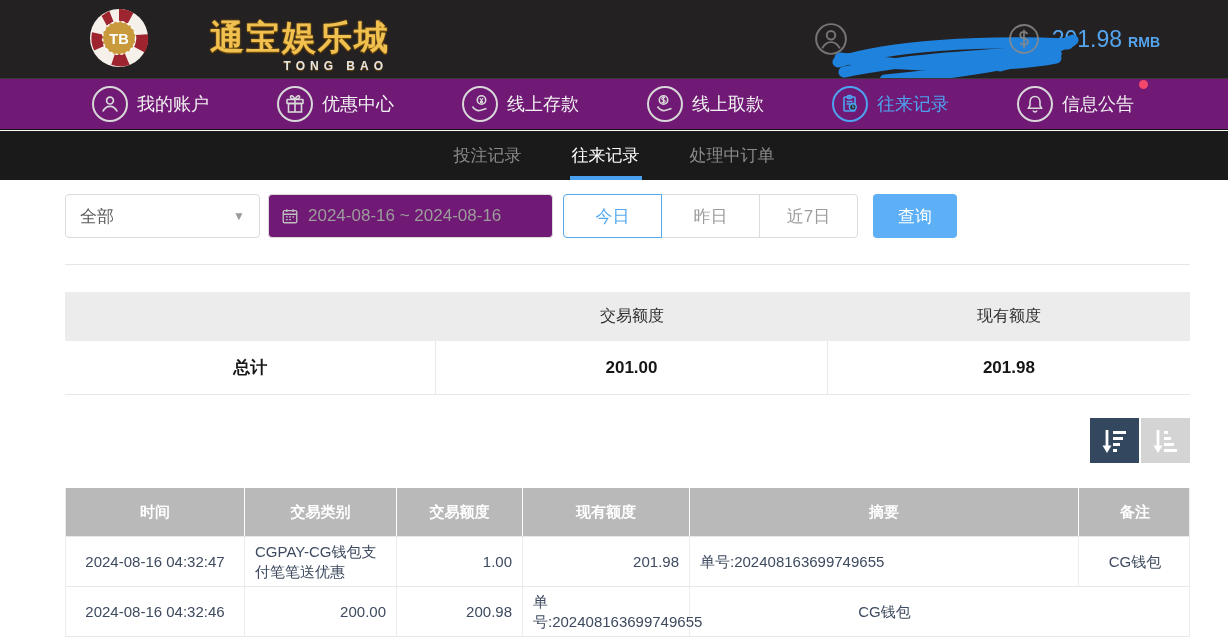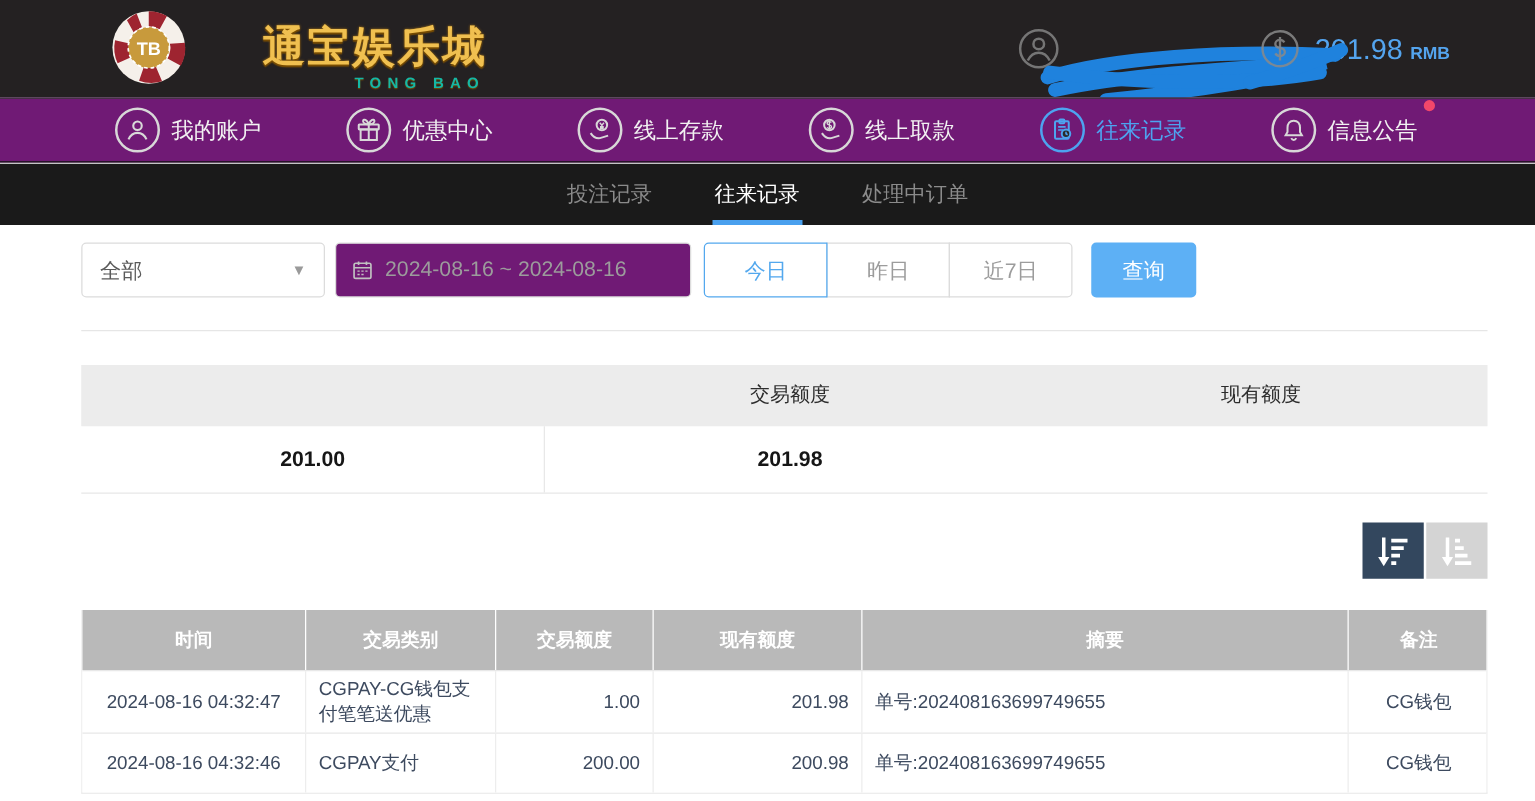--- a/index.html
+++ b/index.html
@@ -9,21 +9,21 @@
 
   
   .top-header { position:absolute; top:0; left:0; width:100%; height:78px;
     background:#242122; }
   .logo { position:absolute; left:88px; top:7px; display:flex; align-items:center; gap:28px; }
   .chip { width:62px; height:62px; }
   .logo-text { position:relative;margin-left:32px; }
   .logo-title { font-size:34px; font-weight:bold; color:#f0c050; letter-spacing:2px;
     font-family:"Liberation Serif","DejaVu Serif",serif;
     text-shadow:0 1px 1px #7a4d00, 0 0 2px #b97e13; }
-  .logo-sub { position:absolute; right:2px; bottom:-12px; font-size:12px; color:#14b8a6;
+  .logo-sub { position:absolute; right:2px; bottom:-12px; font-size:12px; color:#e5e5e5;
     letter-spacing:5px; font-weight:bold; text-shadow:0 1px 1px #7a4d00; }
   .user-wrap { position:absolute; right:68px; top:0; height:78px;
     display:flex; align-items:center; }
   .person-circle { width:34px; height:34px; opacity:.8; }
   .name-space { width:160px; height:30px; }
   .coin-icon { width:32px; height:32px; margin-right:12px; opacity:.85; }
   .balance { color:#54a4ee; font-size:23px; font-weight:500; }
   .currency { color:#54a4ee; font-size:14px; font-weight:bold; margin-left:6px; padding-top:6px; }
   .scribble { position:absolute; left:-18px; top:8px; width:250px; height:58px; pointer-events:none; }
 
@@ -257,20 +257,21 @@
 
   <div class="divider"></div>
 
   <div class="summary">
     <div class="s-head">
       <div></div>
       <div>交易额度</div>
       <div>现有额度</div>
     </div>
     <div class="s-row">
+      <div>总计</div>
       <div>201.00</div>
       <div>201.98</div>
     </div>
   </div>
 
   <div class="sort-wrap">
     <button class="sort-btn desc">
       <svg viewBox="0 0 30 30">
         <g fill="#fff">
           <rect x="13" y="5" width="13" height="3"></rect>
@@ -308,21 +309,20 @@
     <div class="r-row">
       <div class="c-center">2024-08-16 04:32:47</div>
       <div class="c-left">CGPAY-CG钱包支付笔笔送优惠</div>
       <div class="c-right">1.00</div>
       <div class="c-right">201.98</div>
       <div class="c-left">单号:202408163699749655</div>
       <div class="c-center">CG钱包</div>
     </div>
     <div class="r-row">
       <div class="c-center">2024-08-16 04:32:46</div>
-      <div class="c-left">CGPAY支付</div>
       <div class="c-right">200.00</div>
       <div class="c-right">200.98</div>
       <div class="c-left">单号:202408163699749655</div>
       <div class="c-center">CG钱包</div>
     </div>
   </div>
 
 </div>
 
 </body></html>

